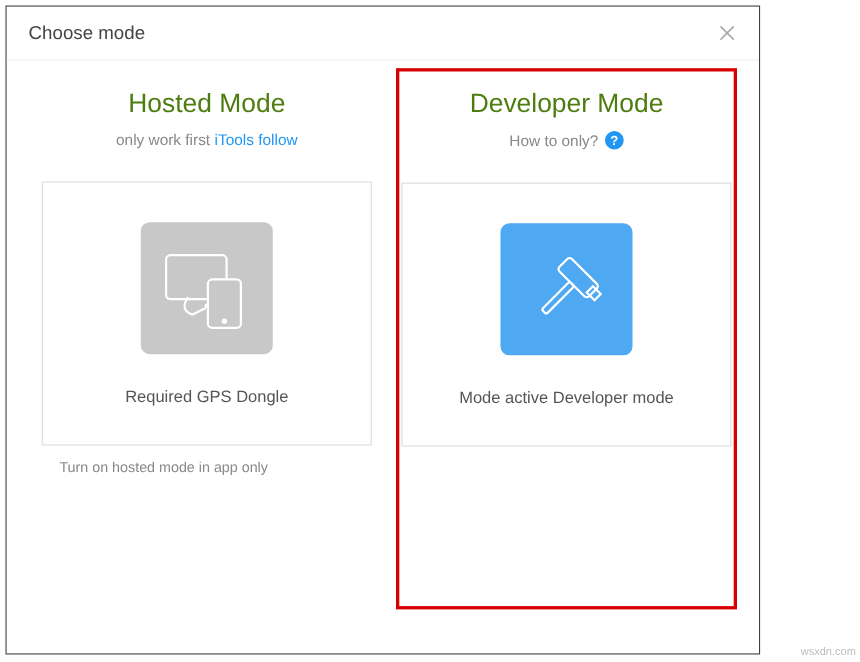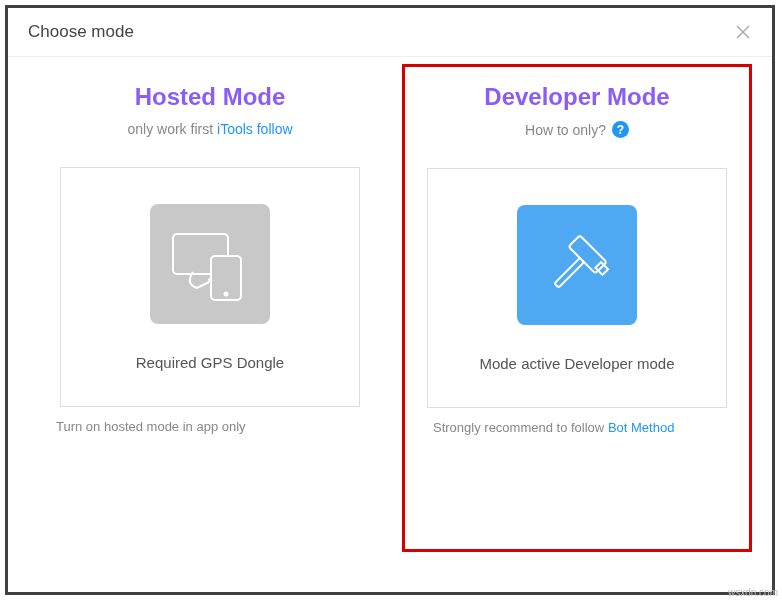--- a/index.html
+++ b/index.html
@@ -4,24 +4,24 @@
   <style>
     * { box-sizing: border-box; margin: 0; padding: 0; }
     body {
       font-family: "Segoe UI", Arial, sans-serif;
       background: #fff;
       width: 782px;
       height: 602px;
       position: relative;
     }
     .modal {
-      width: 770px;
+      width: 686px;
       height: 590px;
       margin: 5px;
-      border: 3px solid #404040;
+      border: 1px solid #404040;
       background: #fff;
       display: flex;
       flex-direction: column;
     }
     .modal-header {
       display: flex;
       justify-content: space-between;
       align-items: center;
       padding: 14px 20px;
       border-bottom: 1px solid #eee;
@@ -52,22 +52,22 @@
       flex-direction: column;
       align-items: center;
     }
     .mode-col.highlighted {
       border: 3px solid #d60000;
       padding: 10px 0;
       margin: -13px -10px 0;
     }
     .mode-title {
       font-size: 24px;
-      font-weight: 700;
-      color: #8b5cf6;
+      font-weight: 400;
+      color: #4d7c0f;
       margin-top: 6px;
     }
     .mode-subtitle {
       font-size: 14px;
       color: #888;
       margin-top: 10px;
       display: flex;
       align-items: center;
       gap: 4px;
     }
@@ -178,22 +178,18 @@
           <svg width="90" height="90" viewBox="0 0 90 90">
             <g transform="rotate(45 45 45)">
               <rect x="26" y="22" width="38" height="16" rx="3" fill="none" stroke="#fff" stroke-width="2"></rect>
               <rect x="42" y="38" width="6" height="36" rx="2" fill="none" stroke="#fff" stroke-width="2"></rect>
               <rect x="60" y="26" width="10" height="8" fill="none" stroke="#fff" stroke-width="2"></rect>
             </g>
           </svg>
         </div>
         <div class="card-label">Mode active Developer mode</div>
       </div>
-      <div class="mode-footnote">
-        <span>Strongly recommend to follow</span>
-        <span class="link">Bot Method</span>
-      </div>
     </div>
 
   </div>
 </div>
 
 <div class="watermark">wsxdn.com</div>
 
 </body></html>

